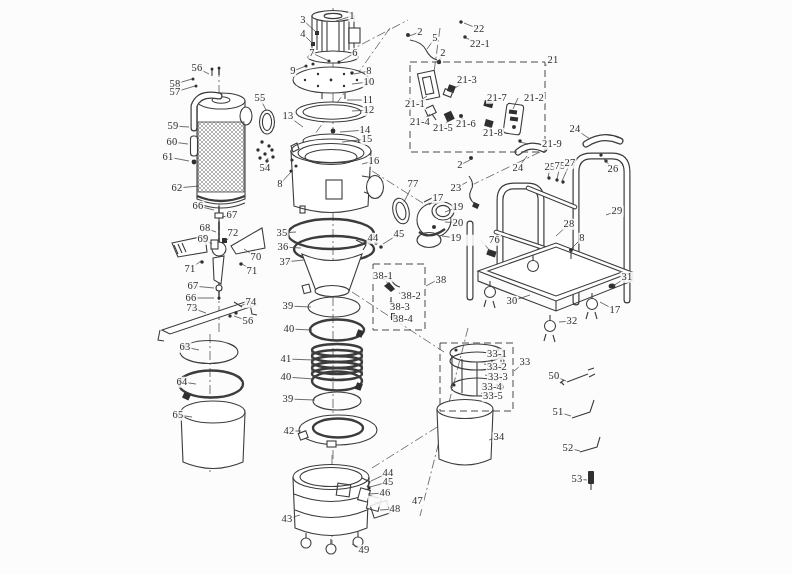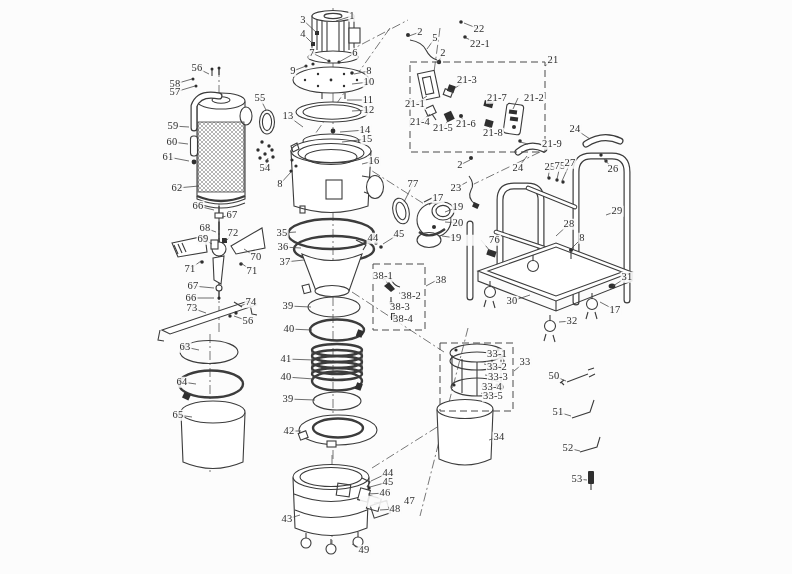--- a/index.html
+++ b/index.html
@@ -509,21 +509,21 @@
       <span class="part-label" style="left: 251px; top: 302px;">74</span>
       <span class="part-label" style="left: 192px; top: 308px;">73</span>
       <span class="part-label" style="left: 248px; top: 321px;">56</span>
       <span class="part-label" style="left: 185px; top: 347px;">63</span>
       <span class="part-label" style="left: 182px; top: 382px;">64</span>
       <span class="part-label" style="left: 178px; top: 415px;">65</span>
       <span class="part-label" style="left: 287px; top: 519px;">43</span>
       <span class="part-label" style="left: 388px; top: 473px;">44</span>
       <span class="part-label" style="left: 388px; top: 482px;">45</span>
       <span class="part-label" style="left: 385px; top: 493px;">46</span>
-      <span class="part-label" style="left: 388px; top: 501px; padding-left: 44px;">47</span>
+      <span class="part-label" style="left: 396px; top: 501px; padding-left: 44px;">47</span>
       <span class="part-label" style="left: 395px; top: 509px;">48</span>
       <span class="part-label" style="left: 364px; top: 550px;">49</span>
       <span class="part-label" style="left: 460px; top: 165px;">2</span>
       <span class="part-label" style="left: 456px; top: 188px;">23</span>
       <span class="part-label" style="left: 518px; top: 168px;">24</span>
       <span class="part-label" style="left: 550px; top: 167px;">25</span>
       <span class="part-label" style="left: 560px; top: 166px;">75</span>
       <span class="part-label" style="left: 570px; top: 163px;">27</span>
       <span class="part-label" style="left: 575px; top: 129px;">24</span>
       <span class="part-label" style="left: 613px; top: 169px;">26</span>

